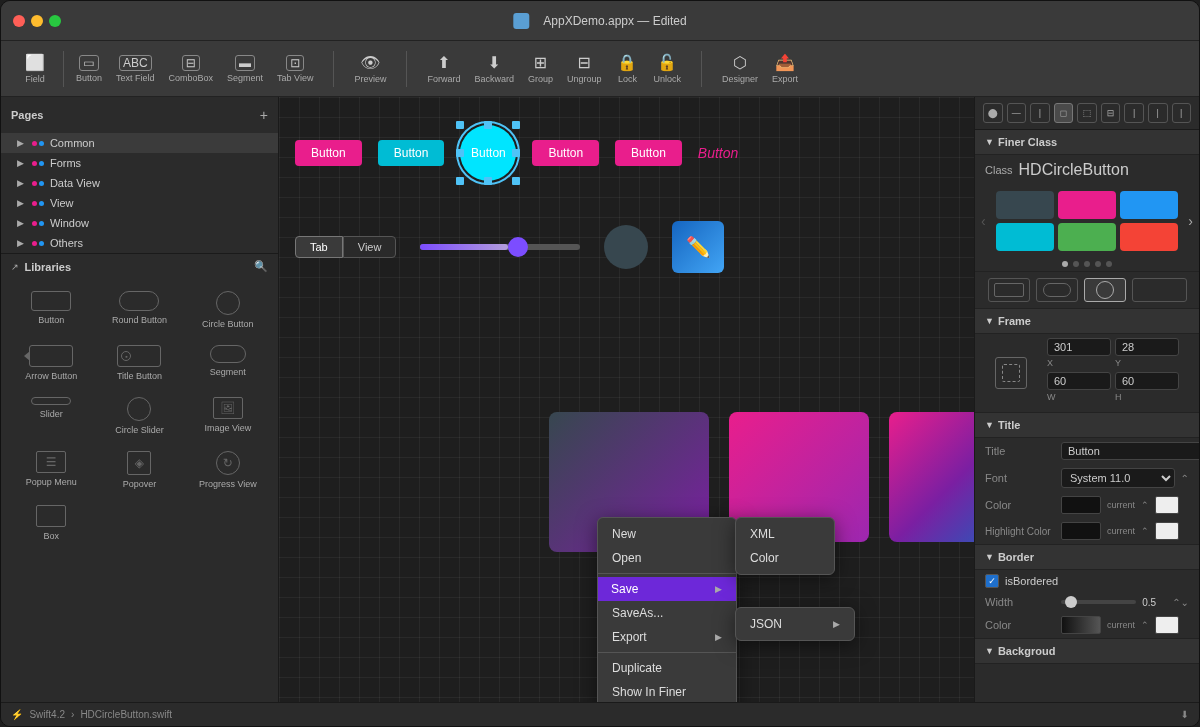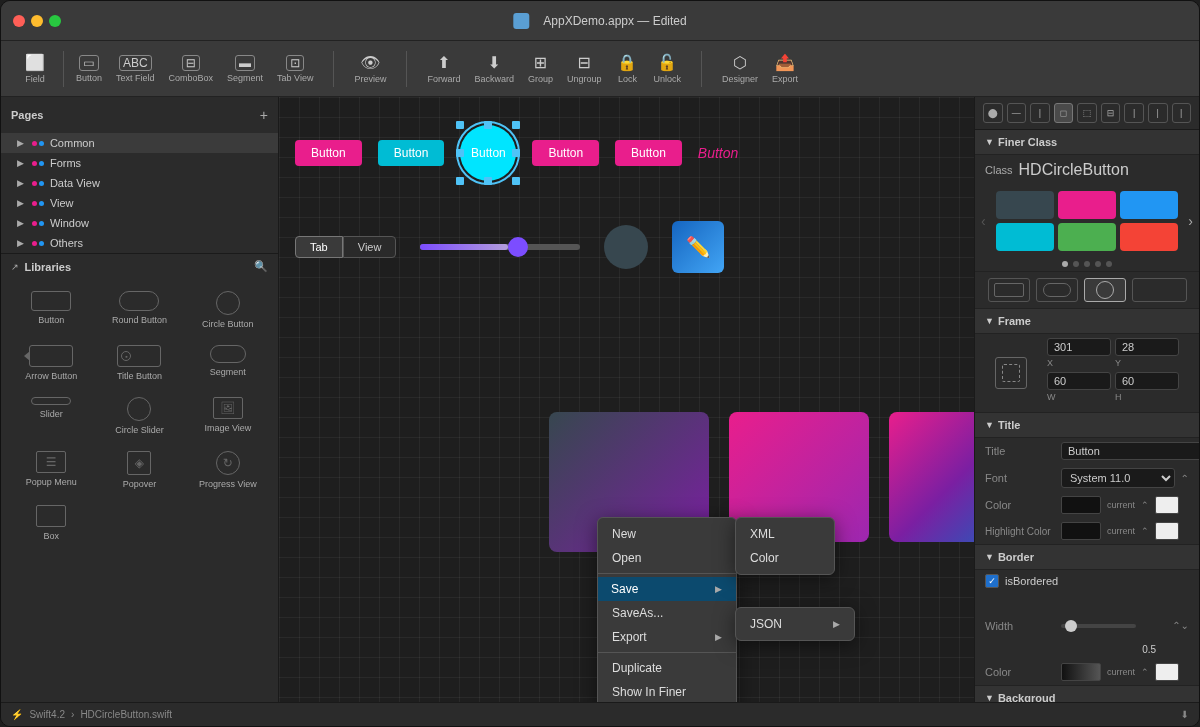--- a/index.html
+++ b/index.html
@@ -349,21 +349,21 @@
     .ctx-item {
       padding: 5px 14px;
       cursor: pointer;
       font-size: 12px;
       color: #ddd;
       display: flex;
       align-items: center;
       justify-content: space-between;
     }
     .ctx-item-active {
-      background: #0c4a6e;
+      background: #6d28d9;
       color: white;
       padding-left: 13px;
     }
     .ctx-sep {
       height: 1px;
       background: #555;
       margin: 3px 0;
     }
     .ctx-arrow { font-size: 9px; color: #aaa; }
 
@@ -611,21 +611,21 @@
       position: relative;
     }
     .slider-thumb {
       position: absolute;
       left: 5%;
       top: -4px;
       width: 12px; height: 12px;
       background: #ccc;
       border-radius: 50%;
     }
-    .slider-val { font-size: 10px; color: #ccc; width: 24px; margin-top: 48px; }
+    .slider-val { font-size: 10px; color: #ccc; width: 24px; }
     .stepper { font-size: 10px; color: #888; cursor: pointer; }
 
     
     .status-bar {
       background: #2b2b2b;
       border-top: 1px solid #1a1a1a;
       height: 24px;
       display: flex;
       align-items: center;
       padding: 0 10px;

